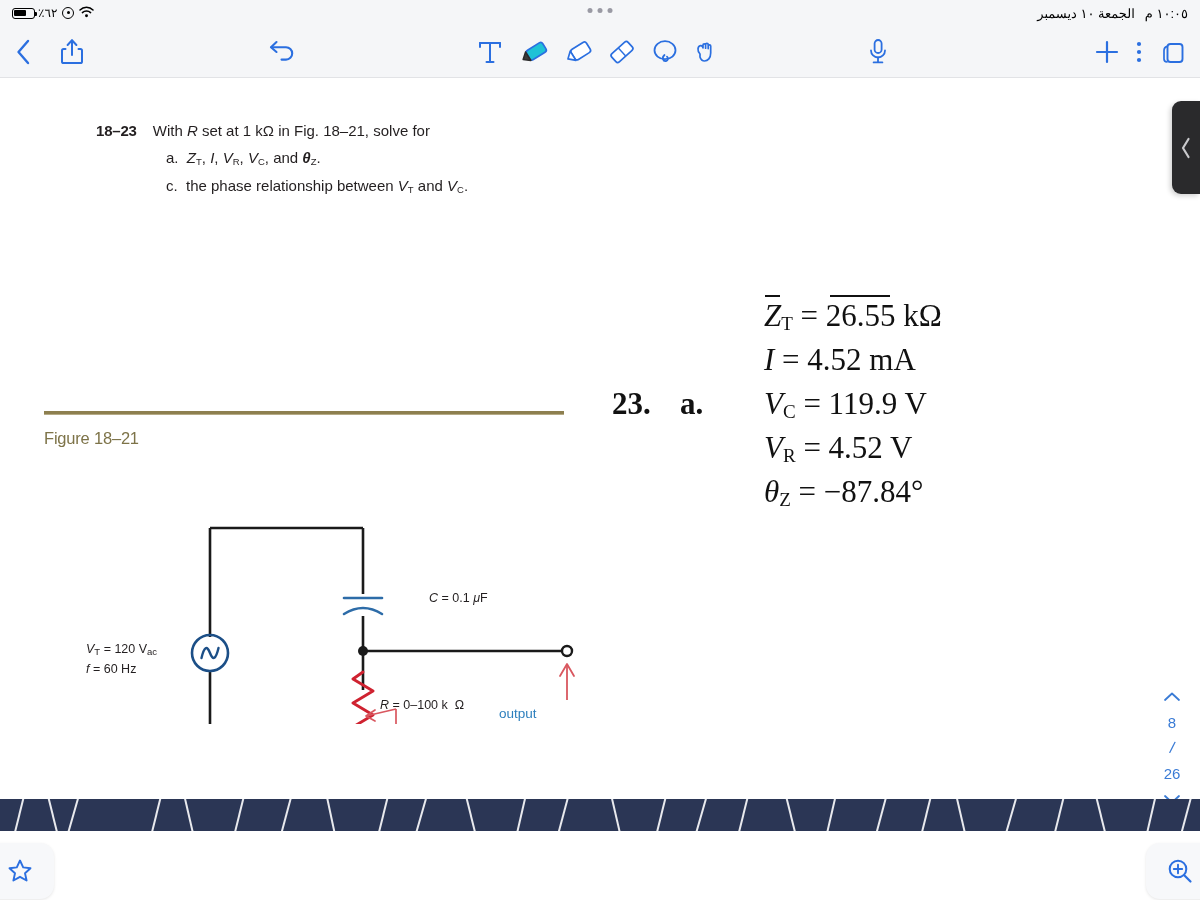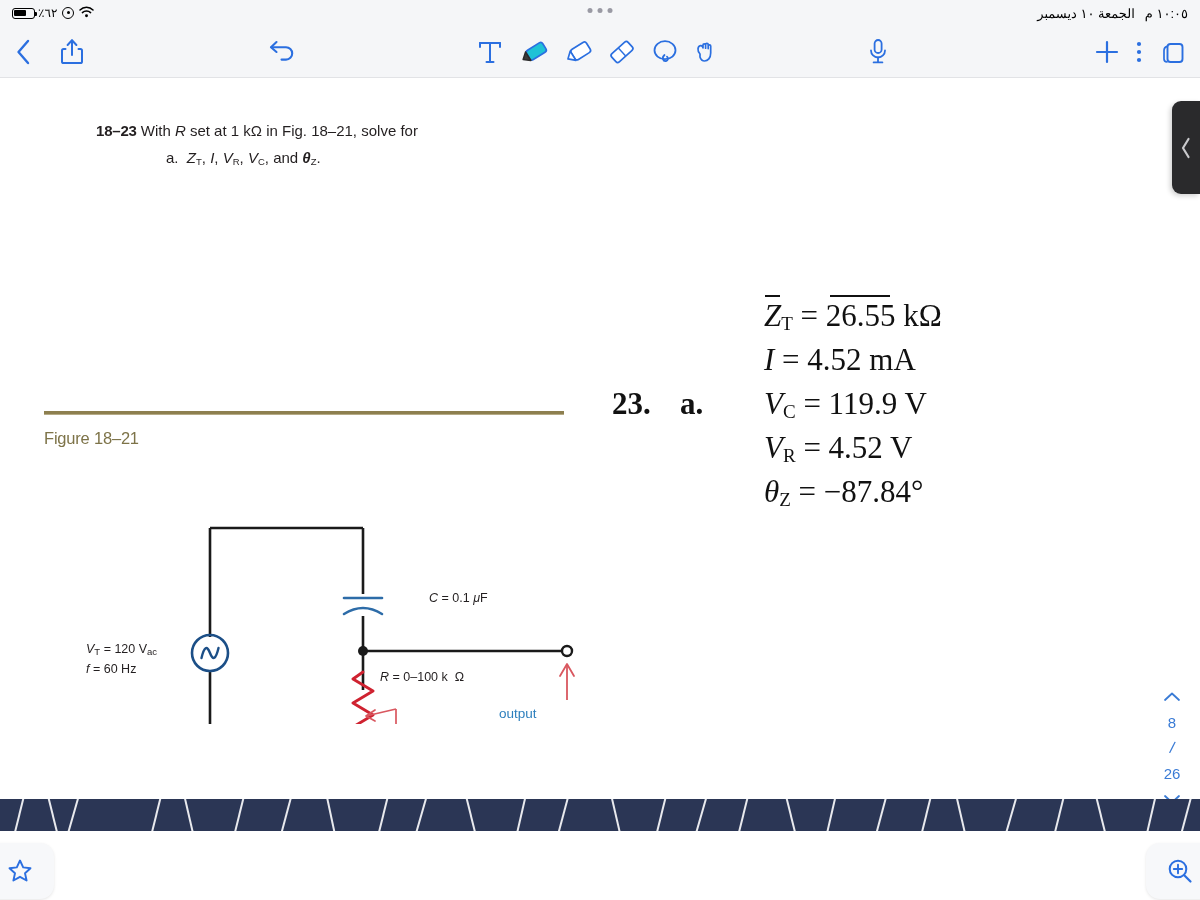--- a/index.html
+++ b/index.html
@@ -61,21 +61,21 @@
     background: #ffffff;
   }
   .page-shadow {
     position:absolute; top:79px; left:0; width:1200px; height:3px;
     background: linear-gradient(to bottom, rgba(0,0,0,.10), rgba(0,0,0,0));
   }
 
   
   .problem { position: absolute; left: 96px; top: 44px; width: 520px;
     font-size: 15px; color: #231f20; line-height: 1.0; }
-  .prob-line1 { display: flex; gap: 4px; align-items: baseline; }
+  .prob-line1 { display: flex; gap: 16px; align-items: baseline; }
   .prob-num { font-weight: bold; font-size: 15px; letter-spacing: -0.2px; white-space: nowrap; }
   .prob-body { font-size: 15px; }
   .prob-sub { margin-left: 70px; margin-top: 12px; font-size: 15px; }
   .prob-sub + .prob-sub { margin-top: 11px; }
   i.var { font-style: italic; }
   sub { font-size: 9.5px; vertical-align: -0.25em; }
   .italic-b { font-style: italic; font-weight: bold; }
 
   
   .answers {
@@ -293,20 +293,23 @@
 
   <div class="page">
 
     <div class="problem">
       <div class="prob-line1">
         <span class="prob-num">18–23</span>
         <span class="prob-body"><span>With </span><i class="var">R</i><span> set at 1 kΩ in Fig. 18–21, solve for</span></span>
       </div>
       <div class="prob-sub">
         a.&nbsp; <i class="var">Z</i><sub>T</sub>, <i class="var">I</i>, <i class="var">V</i><sub>R</sub>, <i class="var">V</i><sub>C</sub>, and <span class="italic-b">θ</span><sub>Z</sub>.
+      </div>
+      <div class="prob-sub">
+        c.&nbsp; the phase relationship between <i class="var">V</i><sub>T</sub> and <i class="var">V</i><sub>C</sub>.
       </div>
     </div>
 
     <div class="answers">
       <div class="ans-head">
         <span class="ans-23">23.</span>
         <span class="ans-a">a.</span>
         <span class="ans-rows">
           <div class="ans-row">
             <span class="sym overbar">Z</span><sub>T</sub> = <span class="overbar">26.55</span> kΩ
@@ -369,21 +372,21 @@
         <path d="M516 306 L523 318 L530 306" stroke="#d9575f" stroke-width="1.8" fill="none" stroke-linecap="round" stroke-linejoin="round"></path>
       </svg>
 
       <div class="lbl" style="left:341px; top:147px;margin-left:44px;">
         <i class="var">C</i> = 0.1 <i>μ</i>F
       </div>
       <div class="lbl" style="left:42px; top:196px; line-height:1.5;">
         <i class="var">V</i><sub>T</sub> = 120 V<sub>ac</sub><br>
         <i class="var">f</i> = 60 Hz
       </div>
-      <div class="lbl" style="left:336px; top:226px;">
+      <div class="lbl" style="left:336px; top:254px;">
         <i class="var">R</i> = 0–100 k&nbsp; Ω
       </div>
       <div class="lbl-out" style="left:455px; top:262px;">output</div>
     </div>
   </div>
 
   <div class="side-tab">
     <svg width="12" height="22" viewBox="0 0 12 22">
       <path d="M8.5 2 L3 11 L8.5 20" stroke="#c9c9cc" stroke-width="2.2" fill="none" stroke-linecap="round" stroke-linejoin="round"></path>
     </svg>

